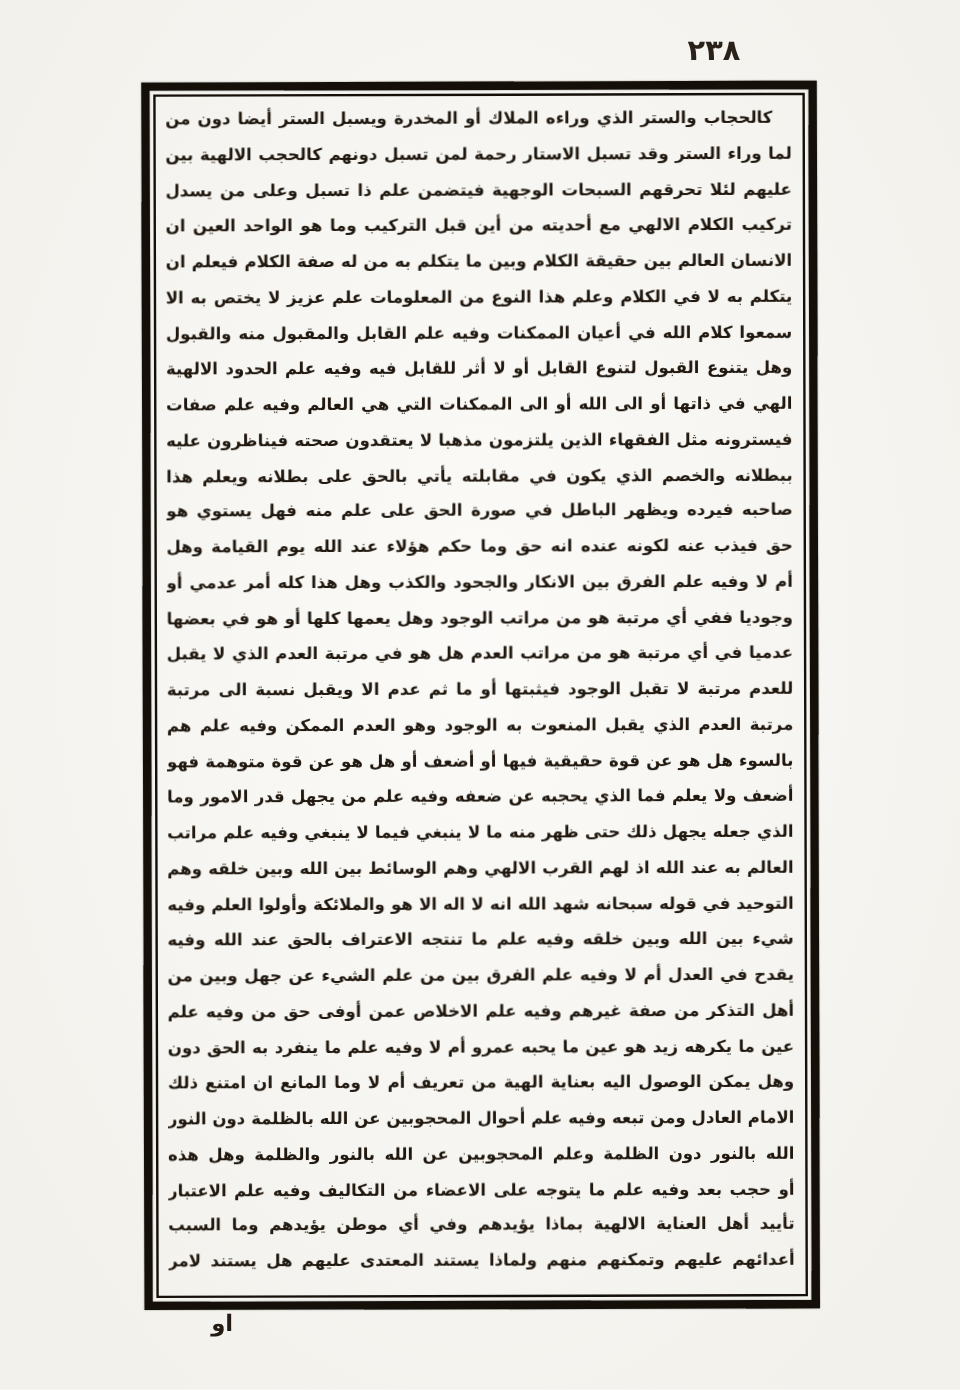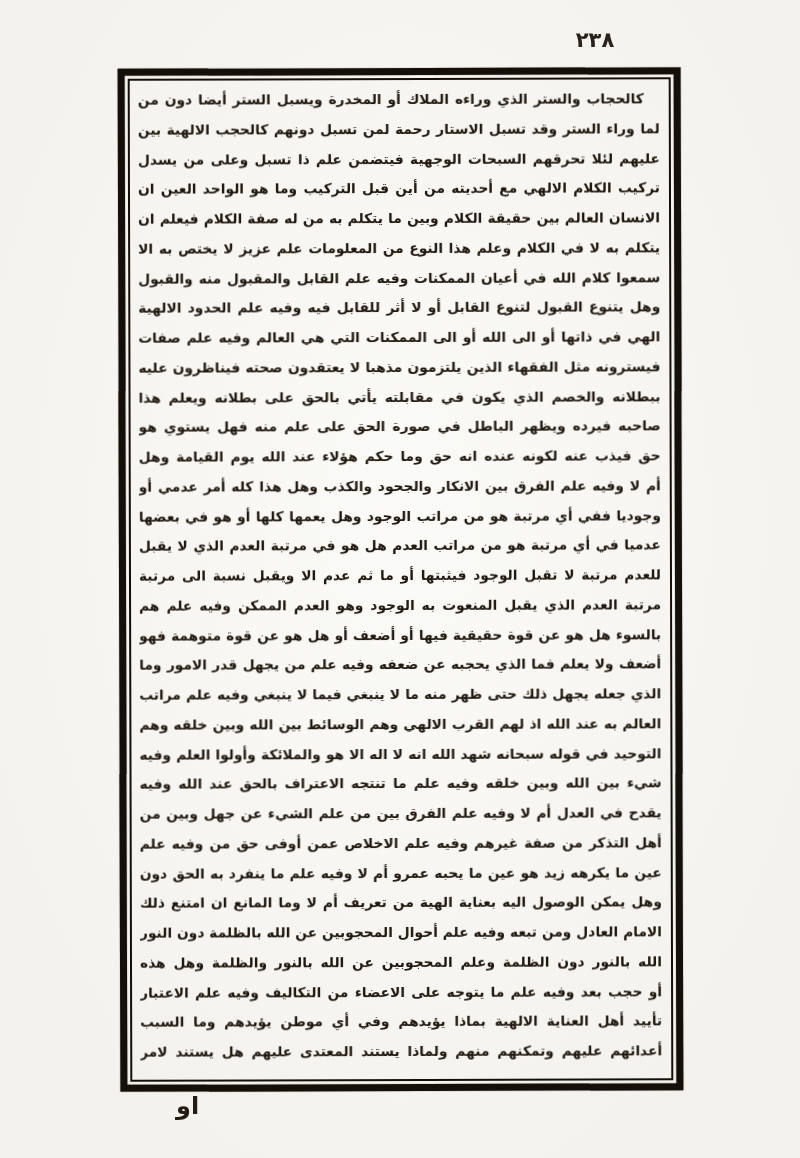--- a/index.html
+++ b/index.html
@@ -22,21 +22,21 @@
     height: 1158px;
     background:
       radial-gradient(ellipse at 50% 45%, rgba(255,255,255,0.5), rgba(0,0,0,0.02) 85%),
       var(--paper);
   }
   .pagenum {
     position: absolute;
     top: 28px;
     right: 170px;
     width: 70px;
-    font-size: 21px;
+    font-size: 24px;
     font-weight: 700;
     color: #2a221a;
     text-align: center;
     letter-spacing: 1px;
     filter: blur(0.2px);
   }
   .frame-outer {
     position: absolute;
     left: 119px;
     top: 68px;
@@ -69,21 +69,21 @@
     text-align: justify;
     text-align-last: justify;
     text-justify: inter-word;
     filter: blur(0.15px);
   }
   .line:first-child { padding-right: 16px; }
   .catchword {
     position: absolute;
     left: 176px;
     top: 1092px;
-    font-size: 24px;
+    font-size: 19px;
     font-weight: 700;
     color: #241c13;
     direction: rtl;
     filter: blur(0.2px);
   }
 </style>
 </head>
 <body>
 
 <div class="scan">

